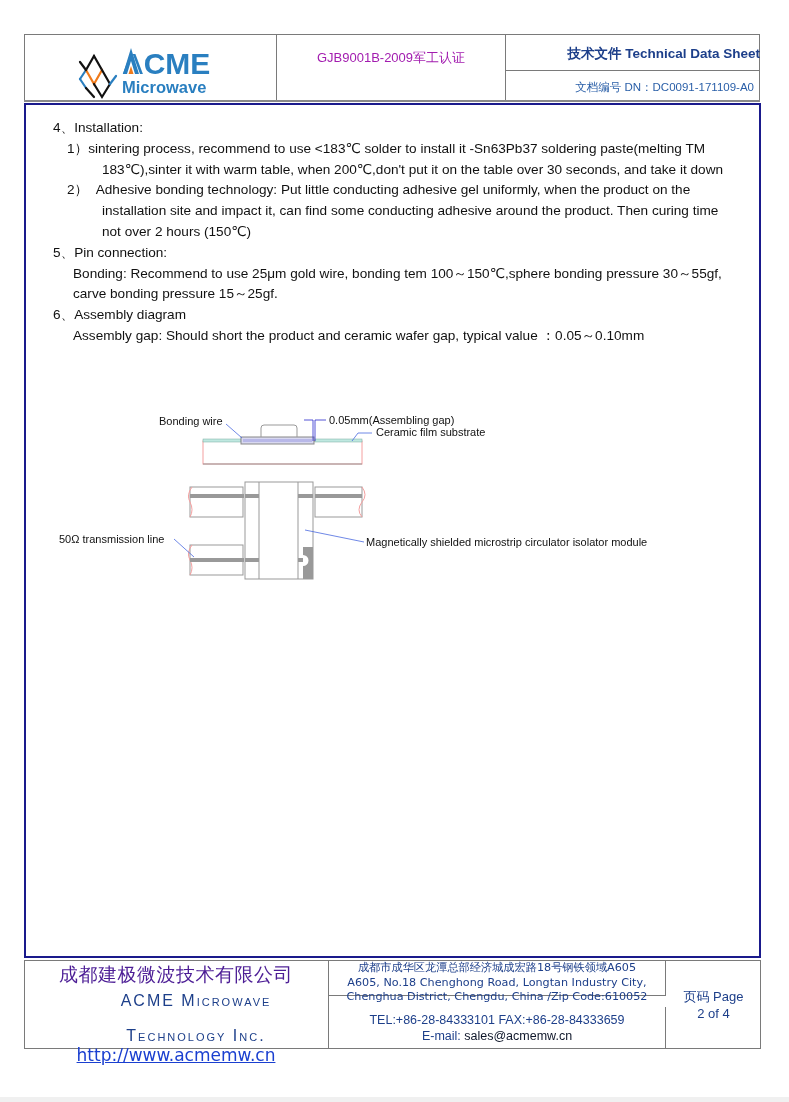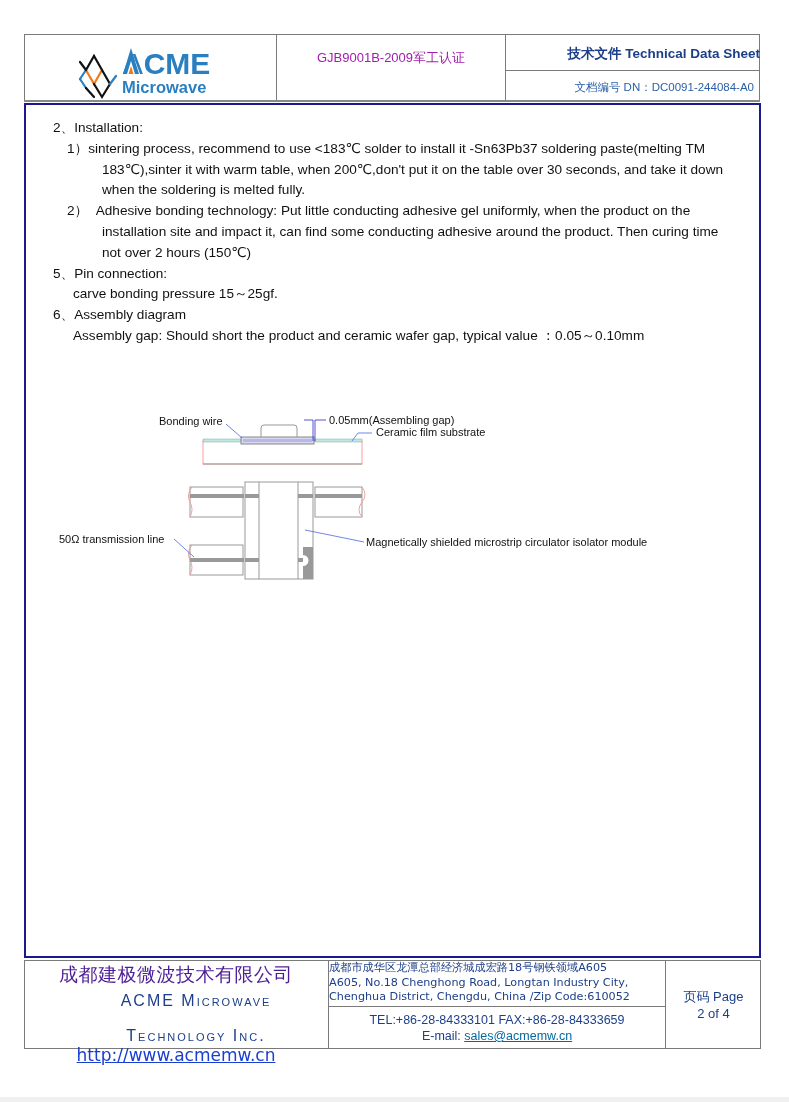--- a/index.html
+++ b/index.html
@@ -24,23 +24,23 @@
   .l2c { padding-left: 52px; }
   .l3 { padding-left: 23px; }
   
   .diag-label { font-size: 11px; color: #111; white-space: nowrap; }
   
   .footer { left: 24px; top: 960px; width: 737px; height: 89px; border: 1px solid #7a7a7a; box-sizing: border-box; }
   .ft-company { left: 24px; top: 960px; width: 305px; height: 89px; border-right: 1px solid #7a7a7a; box-sizing: border-box; text-align: center; }
   .ft-cn { font-size: 19px; color: #4c1d95; margin-top: 2px; letter-spacing: 0.5px; }
   .ft-en { font-size: 16px; color: #1d3f8a; letter-spacing: 2px; font-variant: small-caps; line-height: 18px; padding-left: 40px; }
   .ft-url { font-size: 17px; color: #1a3fd0; text-decoration: underline; font-family: "DejaVu Sans", sans-serif; }
-  .ft-addr { left: 329px; top: 960px; width: 337px; height: 47px; border-right: 1px solid #7a7a7a; border-bottom: 1px solid #7a7a7a; box-sizing: border-box; text-align: left; font-size: 11.2px; line-height: 14.5px; color: #1d3f8a; padding-top: 1px; font-family: "DejaVu Sans", sans-serif; }
+  .ft-addr { left: 329px; top: 960px; width: 337px; height: 36px; border-right: 1px solid #7a7a7a; border-bottom: 1px solid #7a7a7a; box-sizing: border-box; text-align: center; font-size: 11.2px; line-height: 14.5px; color: #1d3f8a; padding-top: 1px; font-family: "DejaVu Sans", sans-serif; }
   .ft-contact { left: 329px; top: 1007px; width: 337px; height: 42px; border-right: 1px solid #7a7a7a; box-sizing: border-box; text-align: center; font-size: 12.5px; line-height: 16px; color: #1d3f8a; padding-top: 5px; }
-  .ft-contact a { color: #0369a1; text-decoration: underline; }
+  .ft-contact a { color: #0f172a; }
   .ft-page { left: 666px; top: 960px; width: 95px; height: 89px; text-align: center; font-size: 13px; color: #1d3f8a; padding-top: 28px; box-sizing: border-box; line-height: 17px; }
   .bottom-strip { left: 0; top: 1097px; width: 789px; height: 5px; background: #f0f0f0; }
 </style>
 </head>
 <body>
 
 <div class="abs header"></div>
 <div class="abs hdr-logo">
   <svg width="253" height="66" viewBox="0 0 253 66">
 
@@ -60,34 +60,34 @@
     <path d="M100 40 L108 18 L116 40 Z" fill="#ffffff"></path>
     <path d="M99 40 L107 14 L115 40 L111 40 L107 27 L103 40 Z" fill="#2a7fc0"></path>
     <path d="M104.5 40 L107 32 L109.5 40 Z" fill="#f07a1a"></path>
     <text x="98" y="59" font-family="Liberation Sans, sans-serif" font-size="16.5" font-weight="bold" fill="#2a7fc0">Microwave</text>
   </svg>
 </div>
 <div class="abs hdr-cert">
   <div>GJB9001B-2009军工认证</div>
 </div>
 <div class="abs hdr-title">技术文件  Technical Data Sheet</div>
-<div class="abs hdr-dn">文档编号  DN：DC0091-244084-A0</div>
+<div class="abs hdr-dn">文档编号  DN：DC0091-171109-A0</div>
 <div class="abs hdr-line"></div>
 
 <div class="abs frame"></div>
 
 <div class="abs content">
-  <p class="l1">2、Installation:</p>
+  <p class="l1">4、Installation:</p>
   <p class="l2"><span>1）</span><span>sintering process, recommend to use &lt;183℃  solder to install it -Sn63Pb37 soldering paste(melting TM</span></p>
   <p class="l2c">183℃),sinter it with warm table, when 200℃,don't put it on the table over 30 seconds, and take it down</p>
-  <p class="l2c">when the soldering is melted fully.</p>
   <p class="l2"><span>2）</span>&nbsp;&nbsp;<span>Adhesive bonding technology:    Put little conducting adhesive gel uniformly, when the product on the</span></p>
   <p class="l2c">installation site and impact it, can find some conducting adhesive around the product. Then curing time</p>
   <p class="l2c">not over 2 hours (150℃)</p>
   <p class="l1">5、Pin connection:</p>
+  <p class="l3">Bonding: Recommend to use 25μm gold wire, bonding tem 100～150℃,sphere bonding pressure 30～55gf,</p>
   <p class="l3">carve bonding pressure 15～25gf.</p>
   <p class="l1">6、Assembly diagram</p>
   <p class="l3">Assembly gap: Should short the product and ceramic wafer gap, typical value  ：0.05～0.10mm</p>
 </div>
 
 <svg class="abs" style="left:0;top:0;" width="789" height="600">
 
   <g>
     <rect x="203" y="441" width="159" height="23" fill="none" stroke="#f4a0a0" stroke-width="1"></rect>
     <line x1="203" y1="441" x2="362" y2="441" stroke="#999" stroke-width="1"></line>

